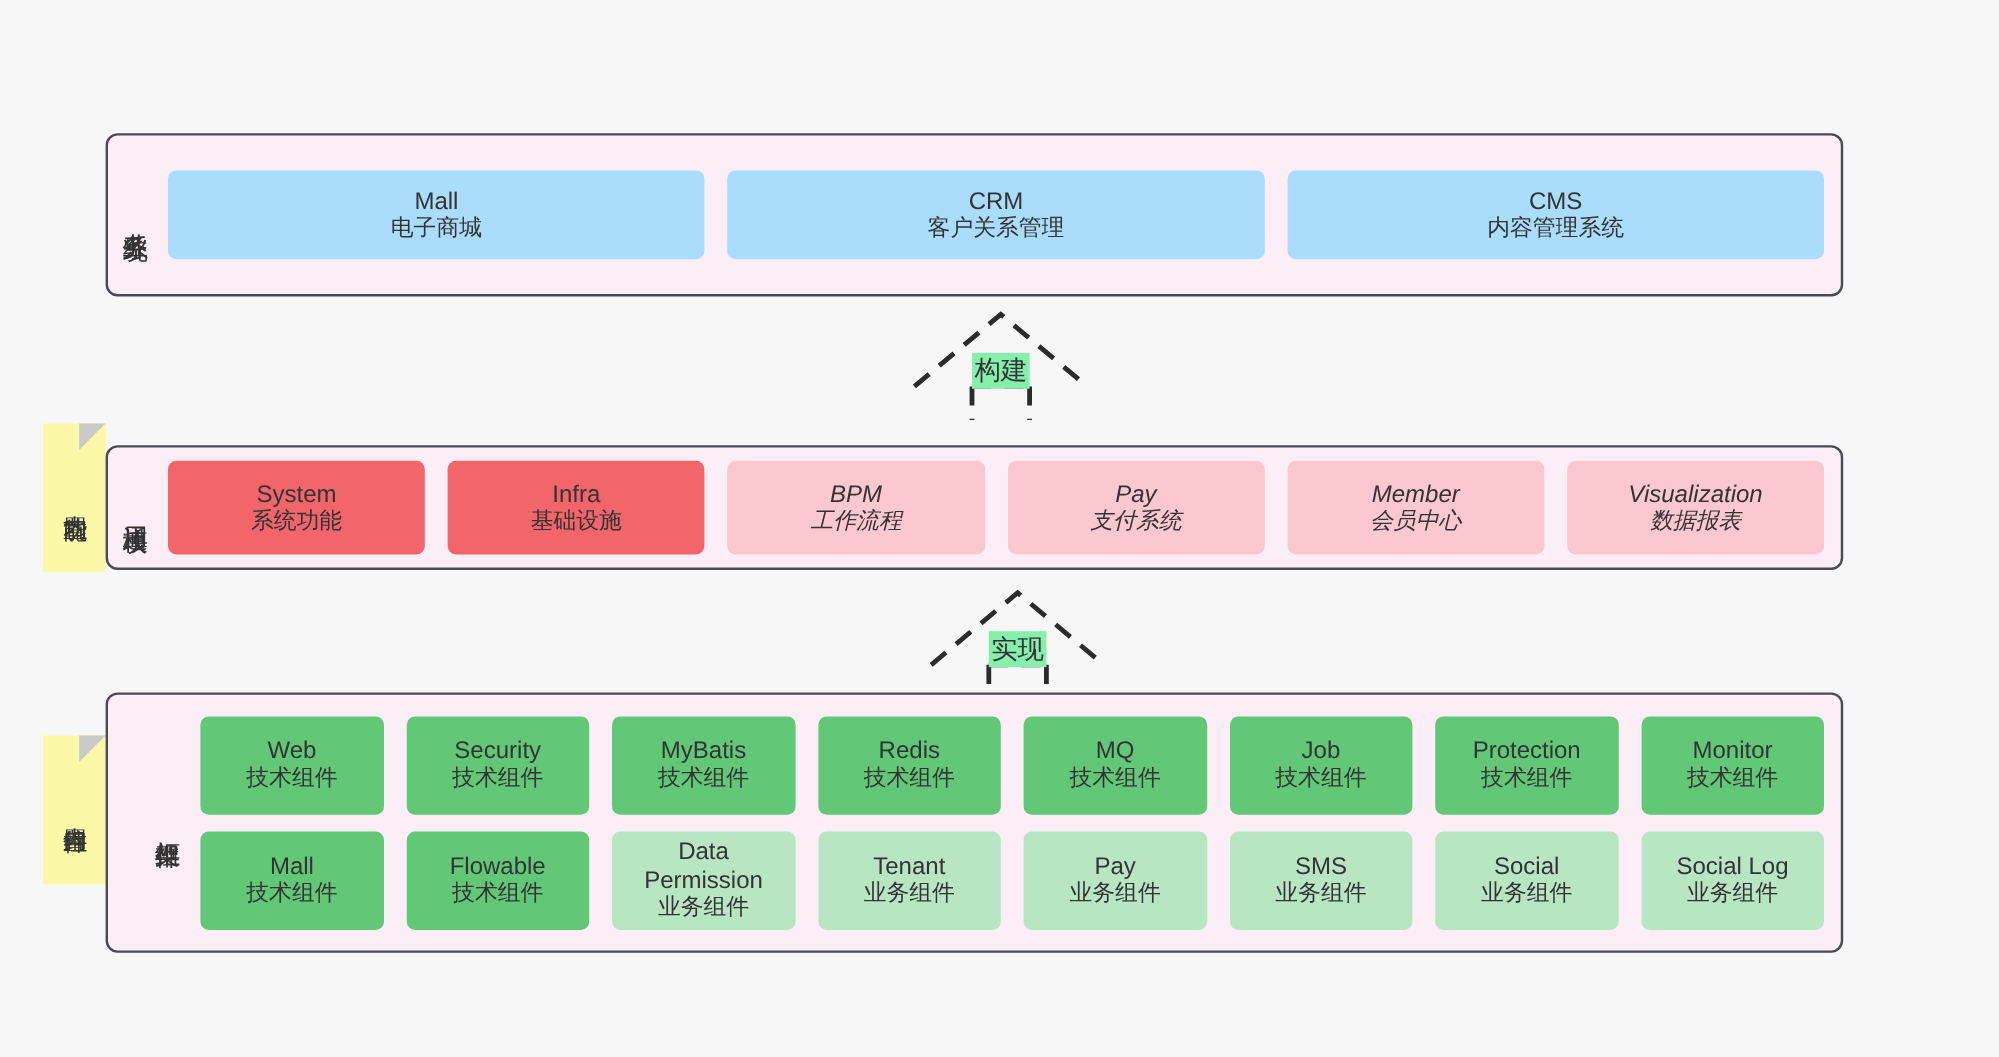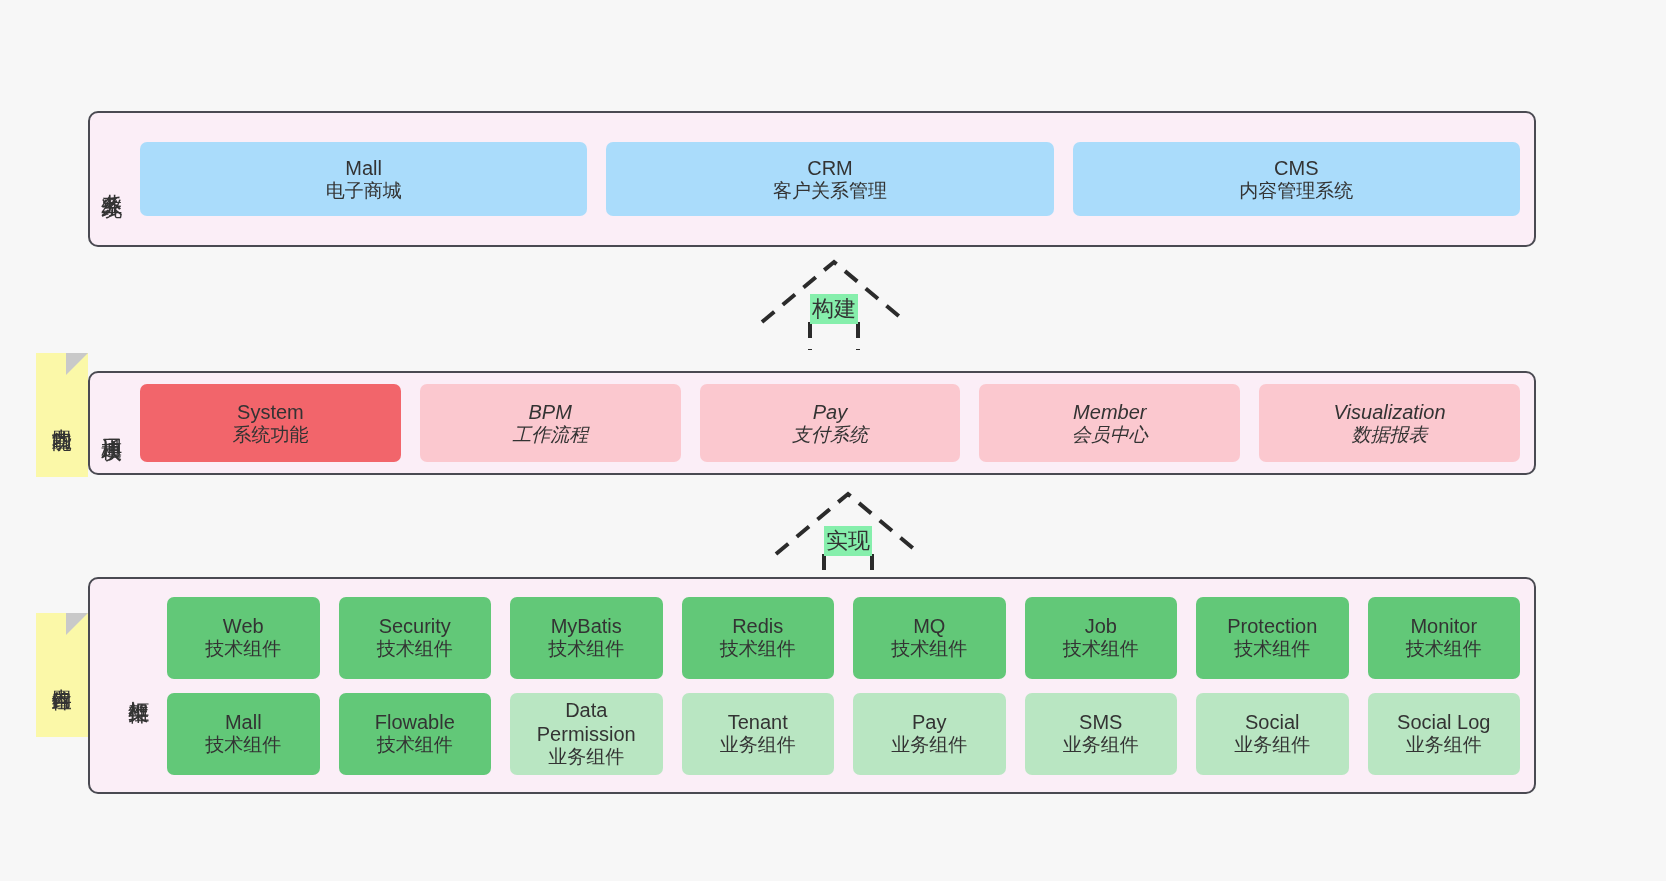--- a/index.html
+++ b/index.html
@@ -164,20 +164,24 @@
 <div class="note" id="note-modules">内置功能</div>
 
 <section class="layer" id="layer-modules">
   <div class="layer-title">通用模块</div>
   <div class="layer-body">
     <div class="row">
       <div class="card c-red">
         <span class="t1">System</span>
         <span class="t2">系统功能</span>
       </div>
+      <div class="card c-red">
+        <span class="t1">Infra</span>
+        <span class="t2">基础设施</span>
+      </div>
       <div class="card c-pink">
         <span class="t1">BPM</span>
         <span class="t2">工作流程</span>
       </div>
       <div class="card c-pink">
         <span class="t1">Pay</span>
         <span class="t2">支付系统</span>
       </div>
       <div class="card c-pink">
         <span class="t1">Member</span>

